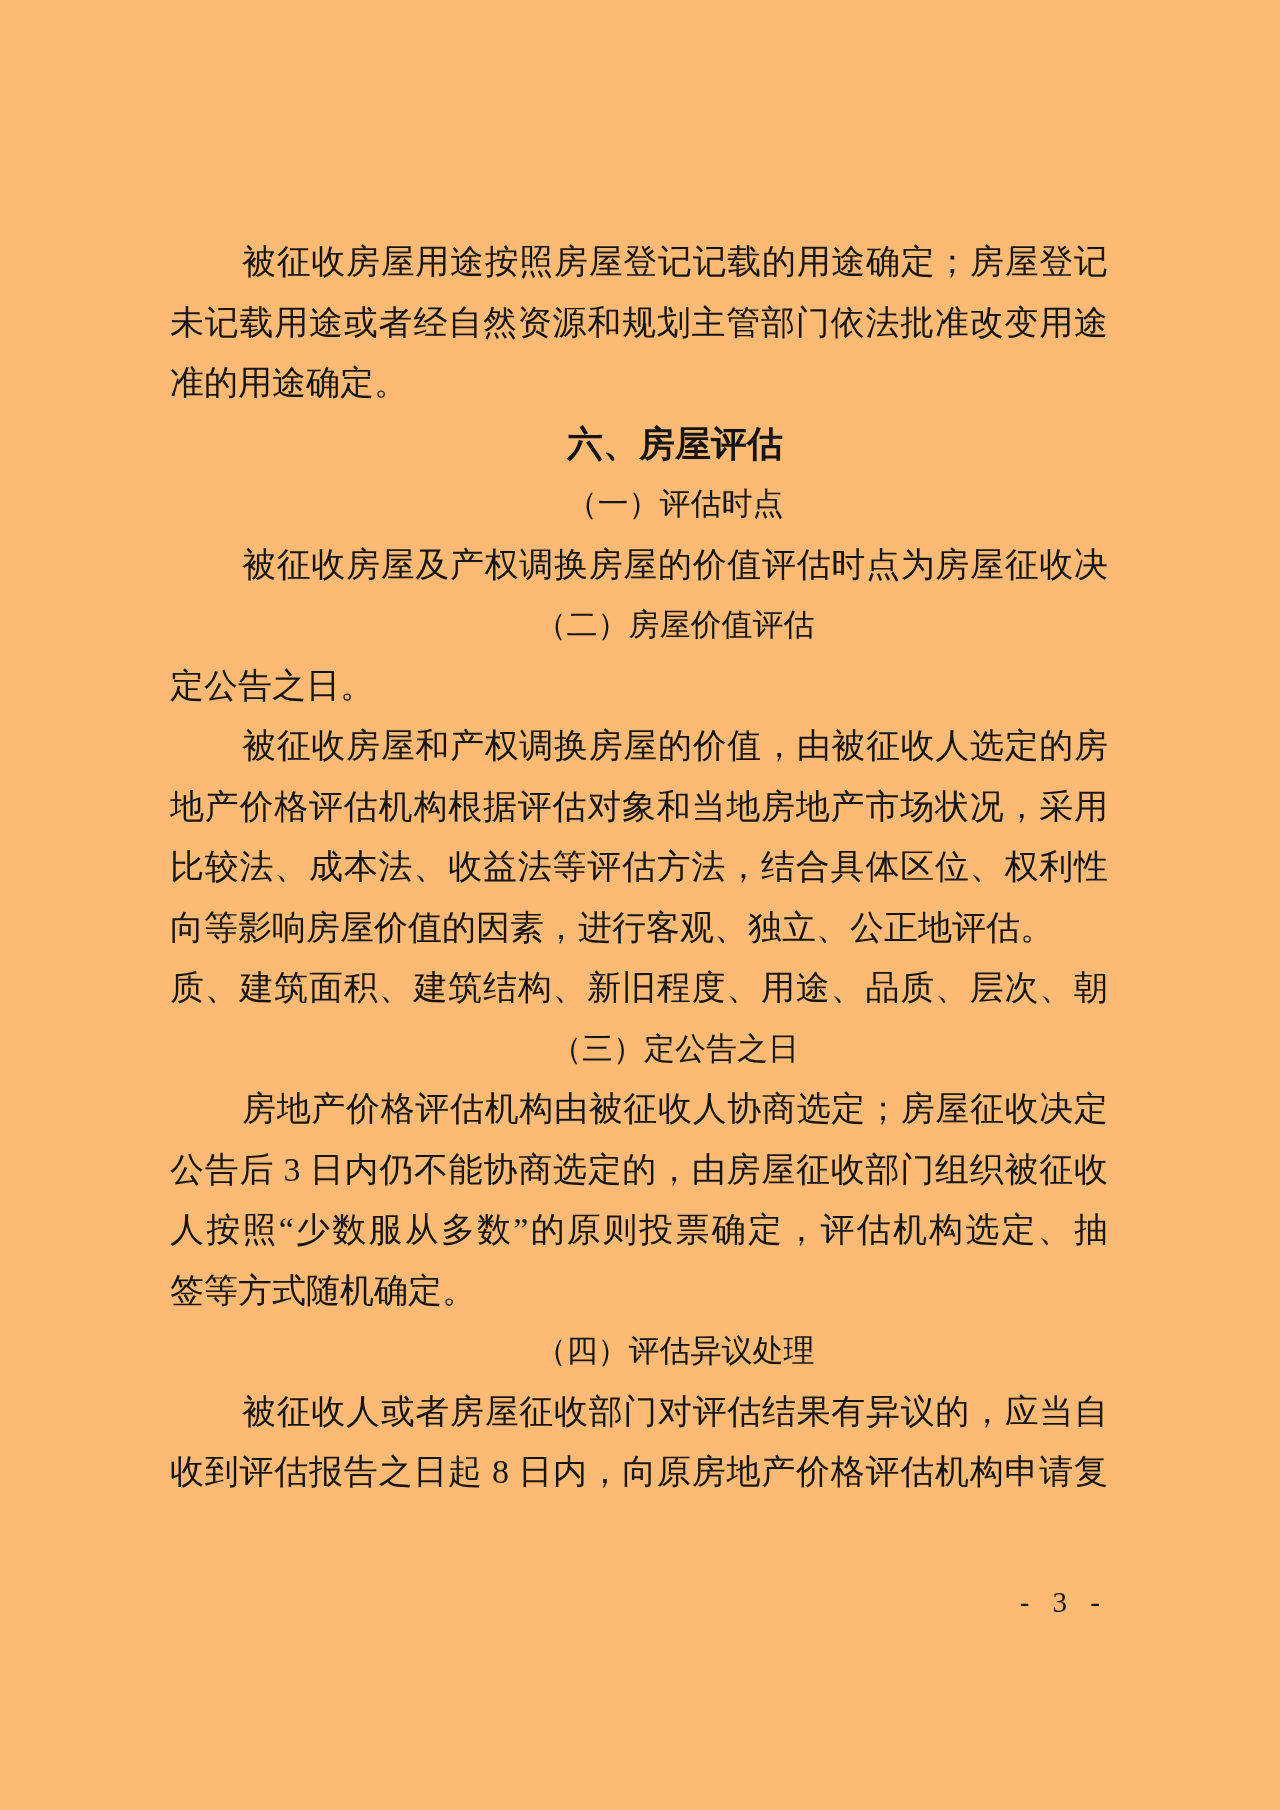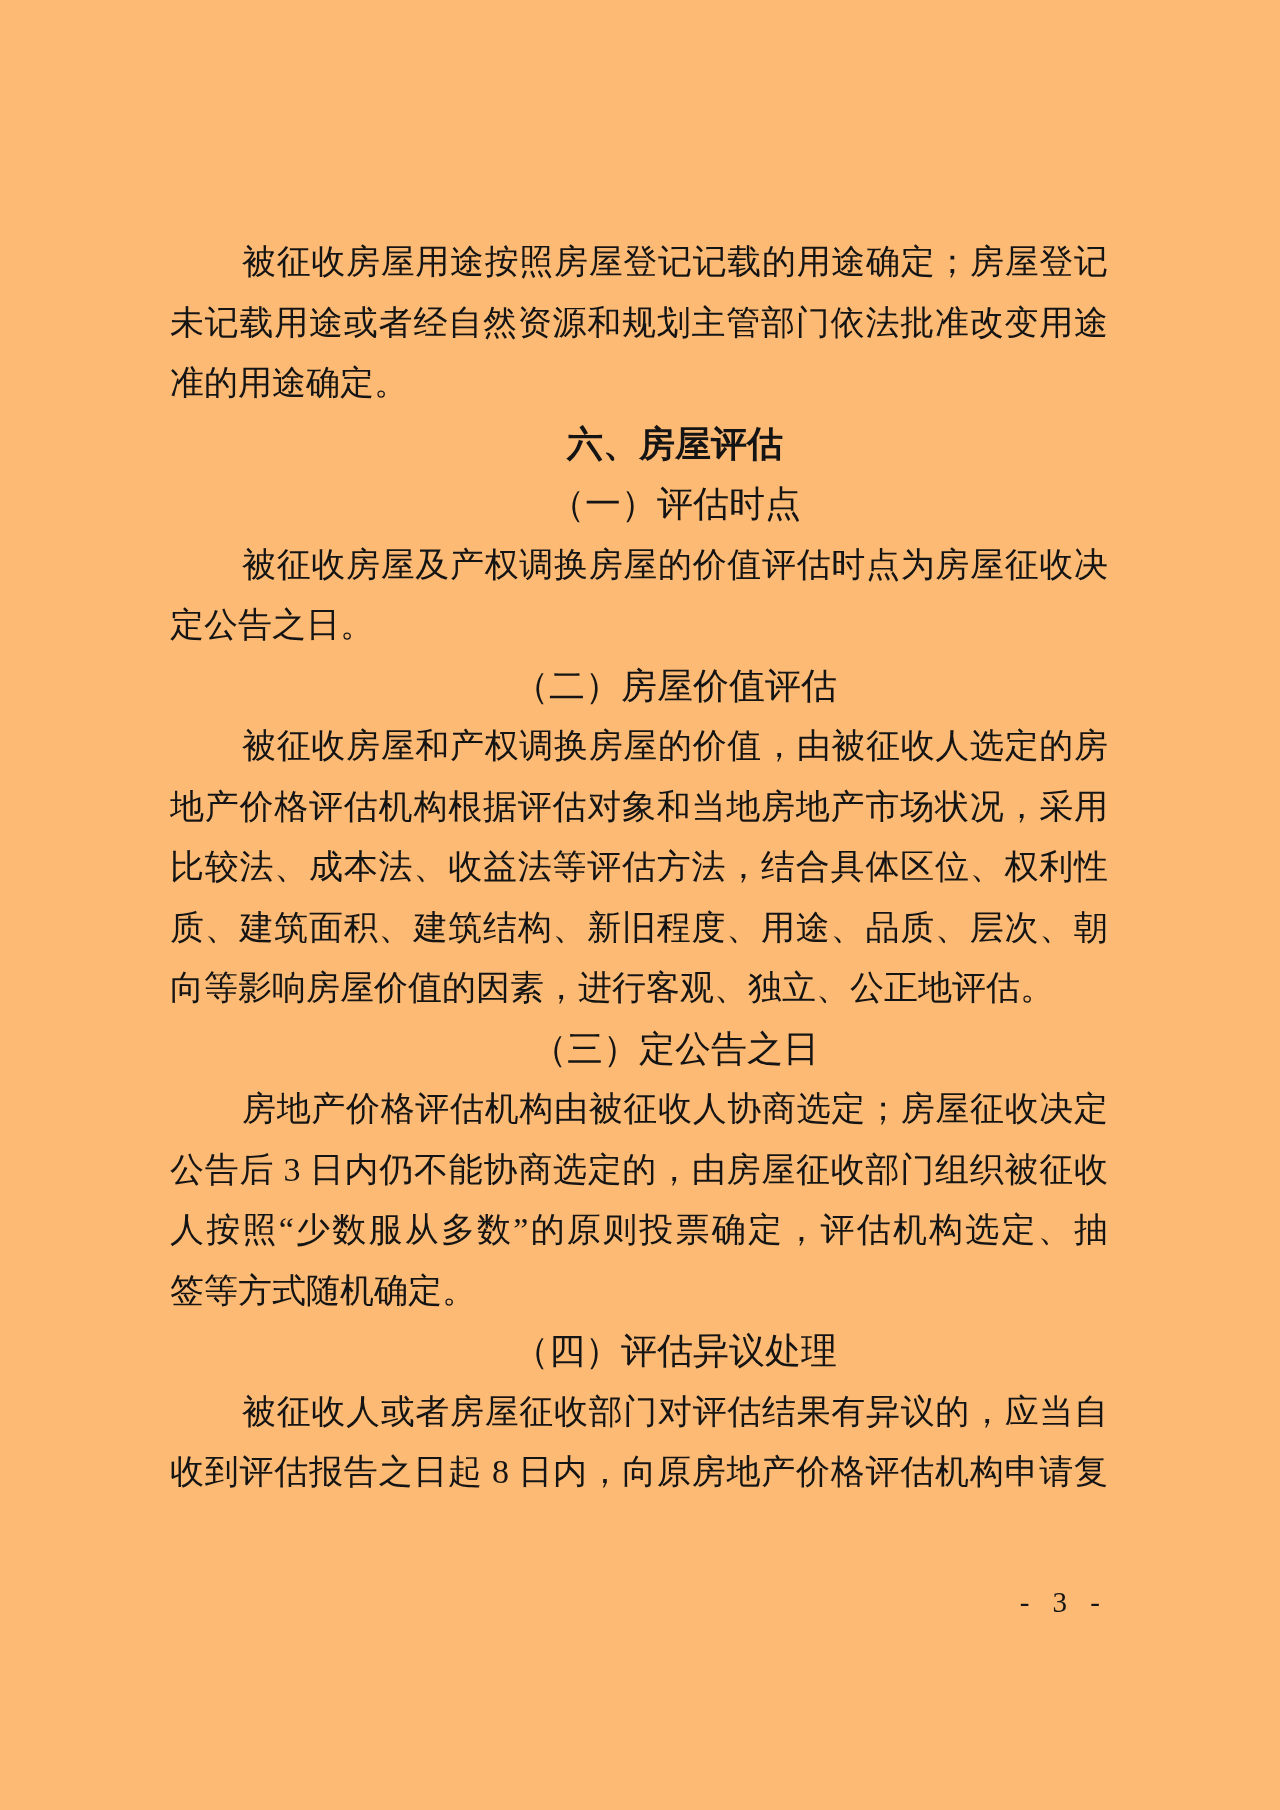--- a/index.html
+++ b/index.html
@@ -37,21 +37,21 @@
   .line.fill {
     text-align: justify;
     text-align-last: justify;
   }
   .line.h1 {
     font-family: "Liberation Sans", "DejaVu Sans", sans-serif;
     font-weight: 700;
     font-size: 36px;
   }
   .line.h2 {
-    font-size: 36px;
+    font-size: 31px;
   }
   .page-number {
     position: absolute;
     top: 1586px;
     right: 172px;
     font-size: 29px;
     letter-spacing: 8px;
     color: #141414;
     font-family: "Liberation Serif", "DejaVu Serif", serif;
   }
@@ -60,27 +60,27 @@
 <body>
 
 <div class="page">
   <div class="content">
       <div class="line body indent fill">被征收房屋用途按照房屋登记记载的用途确定；房屋登记</div>
       <div class="line body fill">未记载用途或者经自然资源和规划主管部门依法批准改变用途</div>
       <div class="line body">准的用途确定。</div>
       <div class="line h1 indent">六、房屋评估</div>
       <div class="line h2 indent">（一）评估时点</div>
       <div class="line body indent fill">被征收房屋及产权调换房屋的价值评估时点为房屋征收决</div>
+      <div class="line h2 indent">（二）房屋价值评估</div>
       <div class="line body">定公告之日。</div>
-      <div class="line h2 indent">（二）房屋价值评估</div>
       <div class="line body indent fill">被征收房屋和产权调换房屋的价值，由被征收人选定的房</div>
       <div class="line body fill">地产价格评估机构根据评估对象和当地房地产市场状况，采用</div>
       <div class="line body fill">比较法、成本法、收益法等评估方法，结合具体区位、权利性</div>
+      <div class="line body">向等影响房屋价值的因素，进行客观、独立、公正地评估。</div>
       <div class="line body fill">质、建筑面积、建筑结构、新旧程度、用途、品质、层次、朝</div>
-      <div class="line body">向等影响房屋价值的因素，进行客观、独立、公正地评估。</div>
       <div class="line h2 indent">（三）定公告之日</div>
       <div class="line body indent fill">房地产价格评估机构由被征收人协商选定；房屋征收决定</div>
       <div class="line body fill">公告后 3 日内仍不能协商选定的，由房屋征收部门组织被征收</div>
       <div class="line body fill">人按照“少数服从多数”的原则投票确定，评估机构选定、抽</div>
       <div class="line body">签等方式随机确定。</div>
       <div class="line h2 indent">（四）评估异议处理</div>
       <div class="line body indent fill">被征收人或者房屋征收部门对评估结果有异议的，应当自</div>
       <div class="line body fill">收到评估报告之日起 8 日内，向原房地产价格评估机构申请复</div>
     </div>
   <div class="page-number">- 3 -</div>

